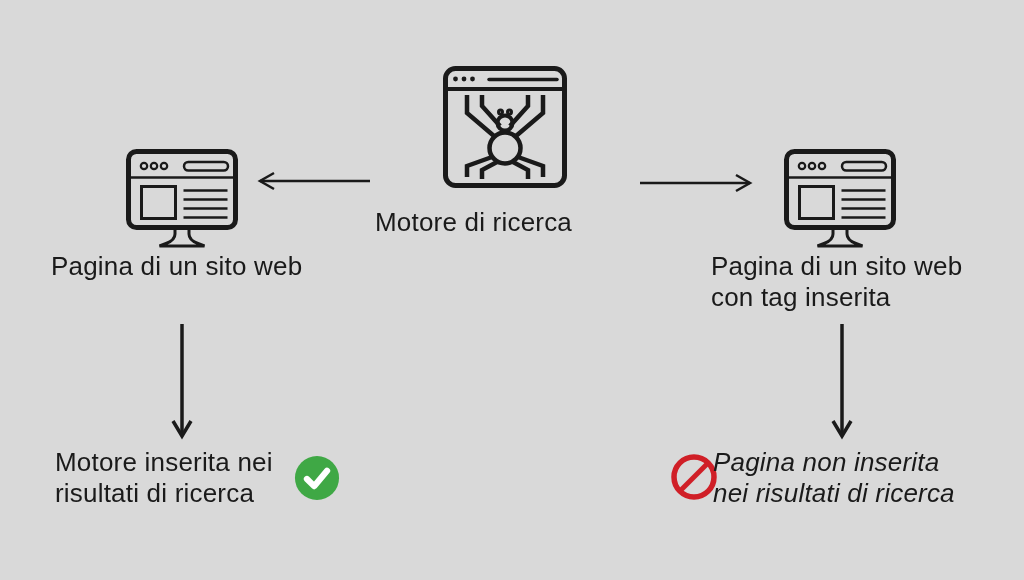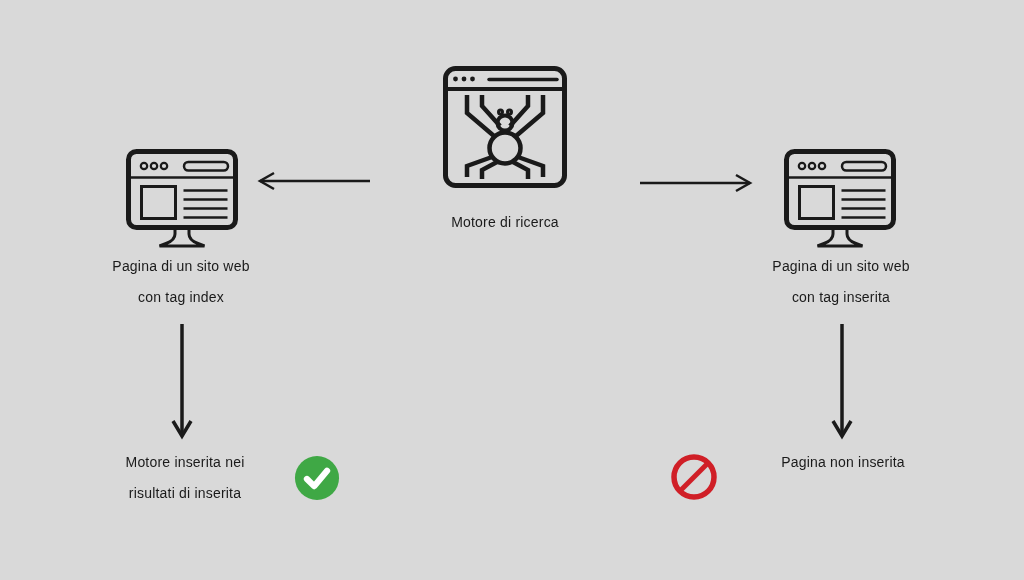--- a/index.html
+++ b/index.html
@@ -11,23 +11,23 @@
     position: relative;
     width: 1024px;
     height: 580px;
     background: var(--bg);
     font-family: "Liberation Sans", "DejaVu Sans", sans-serif;
     color: var(--ink);
     overflow: hidden;
   }
   .abs { position: absolute; }
   .label {
-    font-size: 14px;
+    font-size: 26px;
     line-height: 31px;
-    text-align: center;
+    text-align: left;
     color: var(--ink);
     letter-spacing: 0.2px;
   }
   svg { display: block; }
   .ink  { stroke: var(--ink); fill: none; }
   .ink-fill { fill: var(--ink); stroke: none; }
 </style>
 </head>
 <body>
 
@@ -107,21 +107,20 @@
         <line x1="57.5" y1="50.5" x2="101.5" y2="50.5"></line>
         <line x1="57.5" y1="59.5" x2="101.5" y2="59.5"></line>
         <line x1="57.5" y1="68.5" x2="101.5" y2="68.5"></line>
       </g>
       <path class="ink" stroke-width="3" d="M49 80 v5 c0 5 -3.5 7.5 -9 9.5 l-6.5 2.5 h45 l-6.5 -2.5 c-5.5 -2 -9 -4.5 -9 -9.5 v-5"></path>
     </svg>
   </div>
 
   <div class="abs label" style="left:51px; top:251px; width:260px;">
     <div>Pagina di un sito web</div>
-    <div>con tag index</div>
   </div>
 
   <div class="abs label" style="left:711px; top:251px; width:260px;">
     <div>Pagina di un sito web</div>
     <div>con tag inserita</div>
   </div>
 
   <div class="abs" style="left:169px; top:322px;">
     <svg width="26" height="118" viewBox="0 0 26 118">
       <line class="ink" x1="13" y1="2" x2="13" y2="113" stroke-width="3.5"></line>
@@ -131,34 +130,35 @@
 
   <div class="abs" style="left:829px; top:322px;">
     <svg width="26" height="118" viewBox="0 0 26 118">
       <line class="ink" x1="13" y1="2" x2="13" y2="113" stroke-width="3.5"></line>
       <path class="ink" d="M4 99 L13 114 L22 99" stroke-width="3.5"></path>
     </svg>
   </div>
 
   <div class="abs label" style="left:55px; top:447px; width:260px;">
     <div>Motore inserita nei</div>
-    <div>risultati di inserita</div>
+    <div>risultati di ricerca</div>
   </div>
 
   <div class="abs" style="left:294px; top:455px;">
     <svg width="46" height="46" viewBox="0 0 48 48">
       <circle cx="24" cy="24" r="23" fill="#3fa845"></circle>
       <path d="M13.5 25 L21 32.5 L34.5 16.5" fill="none" stroke="#ffffff" stroke-width="6.5" stroke-linecap="round" stroke-linejoin="round"></path>
     </svg>
   </div>
 
   <div class="abs" style="left:670px; top:453px;">
     <svg width="48" height="48" viewBox="0 0 48 48">
       <circle cx="24" cy="24" r="20" fill="none" stroke-width="5.5" stroke="#d01f27"></circle>
       <line x1="10.5" y1="37.5" x2="37.5" y2="10.5" stroke-width="5" stroke="#d01f27"></line>
     </svg>
   </div>
 
-  <div class="abs label" style="left:713px; top:447px; width:260px;">
+  <div class="abs label" style="left:713px; top:447px; width:260px;font-style:italic;">
     <div>Pagina non inserita</div>
+    <div>nei risultati di ricerca</div>
   </div>
 
 </div>
 
 </body></html>

